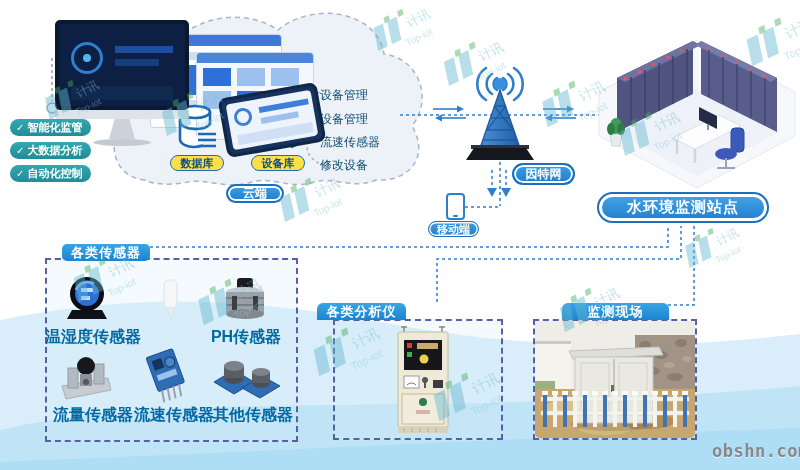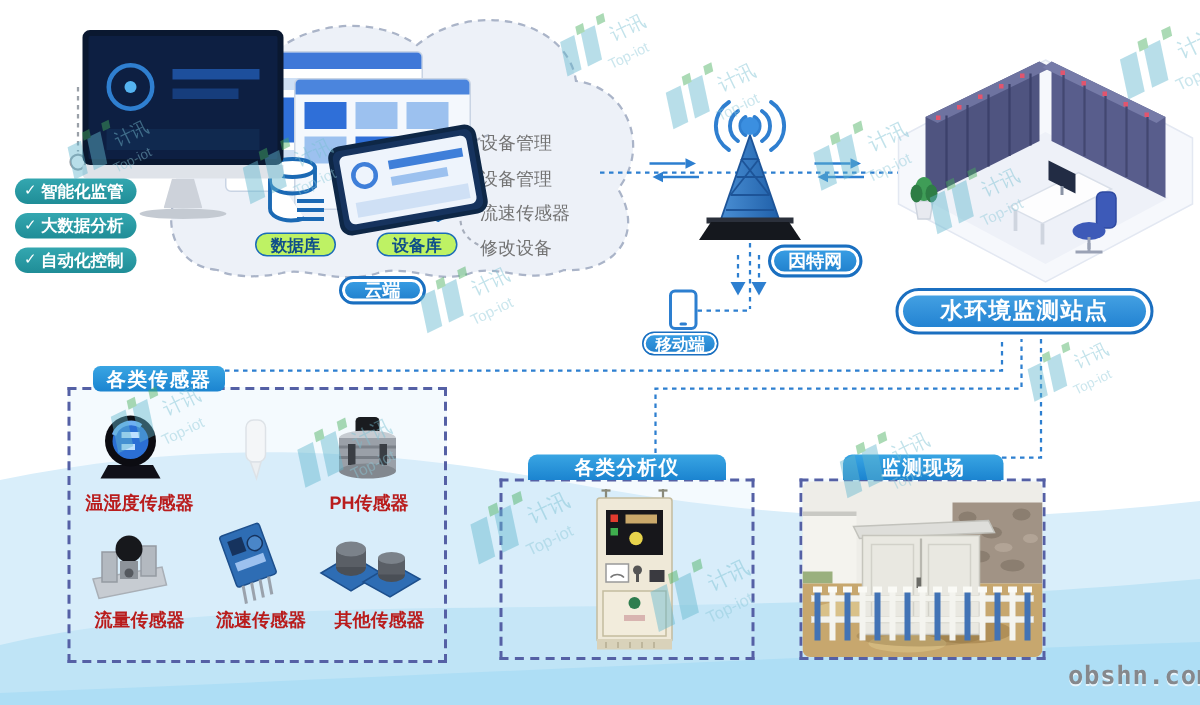--- a/index.html
+++ b/index.html
@@ -10,37 +10,37 @@
   .abs{position:absolute;}
   
   .dl{stroke:#2d7fd0;stroke-width:1.5;fill:none;stroke-dasharray:3 3;}
   .al{stroke:#2d7fd0;stroke-width:1.6;fill:none;}
   .gl{stroke:#9aa0a8;stroke-width:1.5;fill:none;stroke-dasharray:3 3;}
   .brace{stroke:#a7aebc;stroke-width:1.4;fill:none;stroke-dasharray:3 3;}
   
   .pill-solid{position:absolute;border:2px solid #1a6fc0;border-radius:12px;
     background:linear-gradient(#3aa0e6,#1f7ecb);box-shadow:inset 0 0 0 2px #fff;
     color:#fff;font-weight:bold;display:flex;align-items:center;justify-content:center;z-index:7;}
-  .pill-outline{position:absolute;border:1.5px solid #1b6cb8;border-radius:9px;background:#bef264;
+  .pill-outline{position:absolute;border:1.5px solid #1b6cb8;border-radius:9px;background:#fde047;
     color:#0f4f8a;font-weight:bold;font-size:11px;display:flex;align-items:center;justify-content:center;z-index:7;}
   .station-outer{position:absolute;left:597px;top:192px;width:172px;height:31px;border:2.5px solid #1b6fc0;
     border-radius:16px;background:#fff;z-index:7;}
   .station-inner{position:absolute;left:3px;top:3px;right:3px;bottom:3px;border-radius:12px;
     background:linear-gradient(#43a0e2,#2383d2);color:#fff;font-weight:bold;font-size:15px;
     display:flex;align-items:center;justify-content:center;letter-spacing:1px;}
   .feat{position:absolute;left:10px;width:81px;height:17px;background:linear-gradient(#34a7b0,#1f8d97);
     border-radius:9px;color:#fff;font-size:11px;font-weight:bold;display:flex;align-items:center;
     padding:0 6px;gap:3px;z-index:7;}
   .feat .chk{font-size:10px;}
   
   .tab{position:absolute;background:linear-gradient(#39a5e3,#1b84d0);color:#fff;font-weight:bold;
     font-size:13px;display:flex;align-items:center;justify-content:center;border-radius:5px;z-index:8;letter-spacing:1px;}
   .dashbox{position:absolute;border:2px dashed #5560a5;background:rgba(214,236,250,.28);z-index:5;}
-  .slabel{position:absolute;font-size:12px;font-weight:bold;color:#b91c1c;width:96px;text-align:center;z-index:7;}
-  .menuitem{position:absolute;left:320px;color:#737373;font-size:12px;z-index:7;width:60px;}
+  .slabel{position:absolute;font-size:16px;font-weight:bold;color:#0369a1;width:96px;text-align:center;z-index:7;}
+  .menuitem{position:absolute;left:320px;color:#0c4a6e;font-size:12px;z-index:7;width:60px;}
   
   .winA{position:absolute;left:150px;top:34px;width:132px;height:94px;background:#fff;
     border:1px solid #c9d4e4;border-radius:4px;z-index:5;}
   .winA .hd{height:11px;background:#3f78d8;border-radius:3px 3px 0 0;}
   .winA .r1{margin:6px 8px 0;height:8px;background:#cfe0f5;}
   .winA .r2{margin:5px 8px 0;height:30px;background:#2f6fd8;width:70%;}
   .winA .r3{margin:5px 8px 0;height:8px;background:#cfe0f5;width:55%;}
   .winB{position:absolute;left:196px;top:52px;width:118px;height:88px;background:#f4f8fd;
     border:1px solid #c9d4e4;border-radius:4px;z-index:6;}
   .winB .hd{height:10px;background:#4b85dd;border-radius:3px 3px 0 0;}
@@ -360,21 +360,21 @@
     <ellipse cx="49" cy="16" rx="9" ry="4" fill="#7b828a"></ellipse>
   </svg>
 
   <div class="slabel" style="left:45px;top:327px">温湿度传感器</div>
   <div class="slabel" style="left:45px;top:405px">流量传感器</div>
   <div class="slabel" style="left:198px;top:327px">PH传感器</div>
   <div class="slabel" style="left:205px;top:405px">其他传感器</div>
   <div class="slabel" style="left:126px;top:405px">流速传感器</div>
 
   <div class="dashbox" style="left:333px;top:319px;width:170px;height:121px"></div>
-  <div class="tab" style="left:352px;top:303px;width:132px;height:17px;border-radius:6px 6px 0 0">
+  <div class="tab" style="left:317px;top:303px;width:89px;height:17px;border-radius:6px 6px 0 0">
     <span>各类分析仪</span>
     </div>
   <svg class="abs" style="left:392px;top:324px;z-index:6" width="62" height="114" viewBox="0 0 62 114">
     <g stroke="#8a8a7a" stroke-width="1.5">
         <line x1="12" y1="2" x2="12" y2="10"></line>
         <line x1="50" y1="2" x2="50" y2="10"></line>
       <line x1="9" y1="3" x2="15" y2="3"></line>
         <line x1="47" y1="3" x2="53" y2="3"></line>
       </g>
     <rect x="6" y="8" width="50" height="96" rx="2" fill="#efe9d8" stroke="#c4bc9e"></rect>

